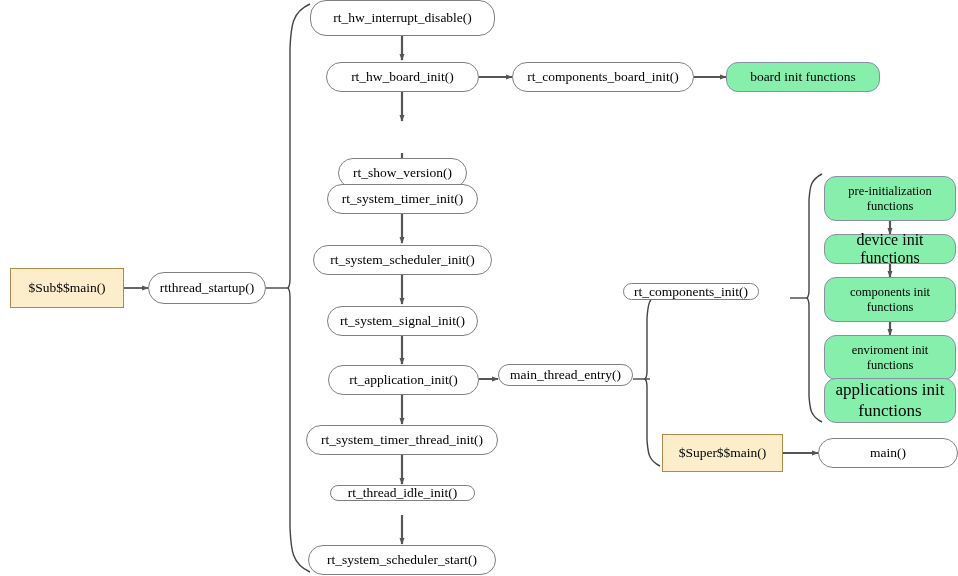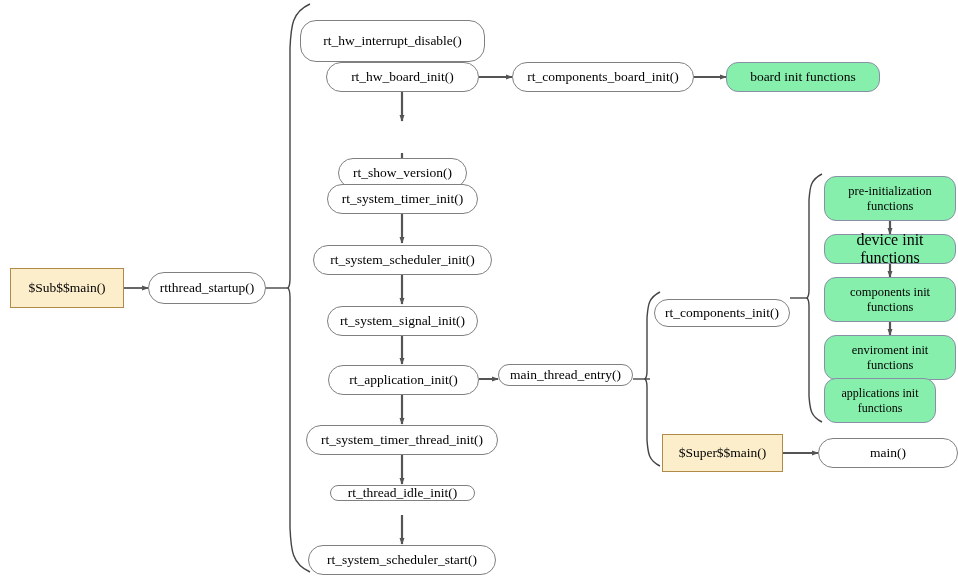--- a/index.html
+++ b/index.html
@@ -106,21 +106,21 @@
   </svg>
 
   <div class="node cream" style="left:10px; top:268px; width:114px; height:40px; border-radius:0;">
     <span>$Sub$$main()</span>
   </div>
 
   <div class="node" style="left:148px; top:272px; width:118px; height:32px;">
     <span>rtthread_startup()</span>
   </div>
 
-  <div class="node" style="left:300px; top:0px; width:185px; height:42px;margin-top:20px;">
+  <div class="node" style="left:310px; top:0px; width:185px; height:36px;">
     <span>rt_hw_interrupt_disable()</span>
   </div>
 
   <div class="node" style="left:326px; top:62px; width:153px; height:30px;">
     <span>rt_hw_board_init()</span>
   </div>
 
   <div class="node" style="left:338px; top:123px; width:129px; height:30px;margin-top:35px;">
     <span>rt_show_version()</span>
   </div>
@@ -158,21 +158,21 @@
   </div>
 
   <div class="node blue" style="left:726px; top:62px; width:154px; height:30px;">
     <span>board init functions</span>
   </div>
 
   <div class="node" style="left:498px; top:364px; width:135px; height:22px;">
     <span>main_thread_entry()</span>
   </div>
 
-  <div class="node" style="left:654px; top:283px; width:136px; height:28px;margin-top:16px;">
+  <div class="node" style="left:623px; top:283px; width:136px; height:17px;">
     <span>rt_components_init()</span>
   </div>
 
   <div class="node cream" style="left:662px; top:434px; width:121px; height:38px; border-radius:0;">
     <span>$Super$$main()</span>
   </div>
 
   <div class="node" style="left:818px; top:438px; width:140px; height:30px;">
     <span>main()</span>
   </div>
@@ -189,18 +189,18 @@
   <div class="node blue two-line" style="left:824px; top:277px; width:132px; height:45px; font-size:12.5px;">
     <span>components init
 functions</span>
   </div>
 
   <div class="node blue two-line" style="left:824px; top:335px; width:132px; height:45px; font-size:12.5px;">
     <span>enviroment init
 functions</span>
   </div>
 
-  <div class="node blue two-line" style="left:824px; top:378px; width:112px; height:45px; font-size:12px;">
+  <div class="node blue two-line" style="left:824px; top:378px; width:132px; height:45px; font-size:17px;">
     <span>applications init
 functions</span>
   </div>
 
 </div>
 
 </body></html>

